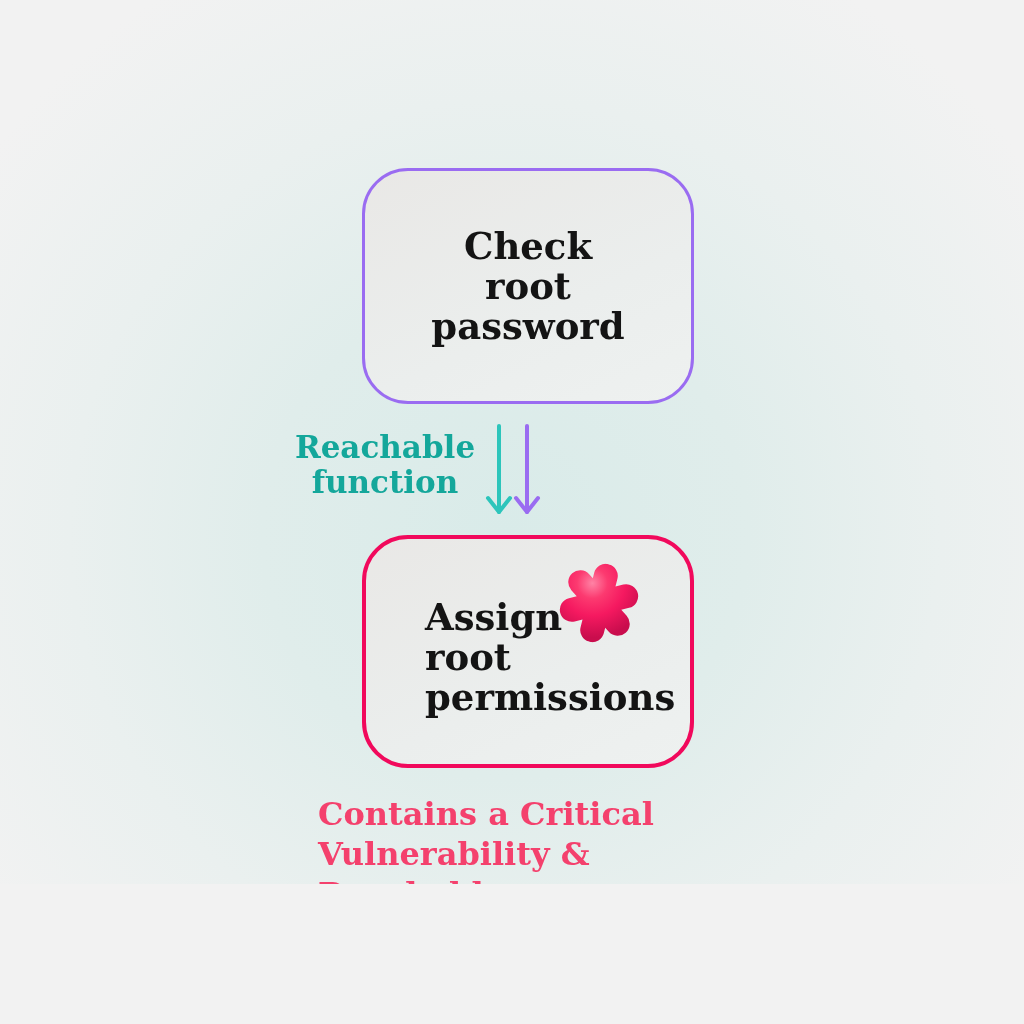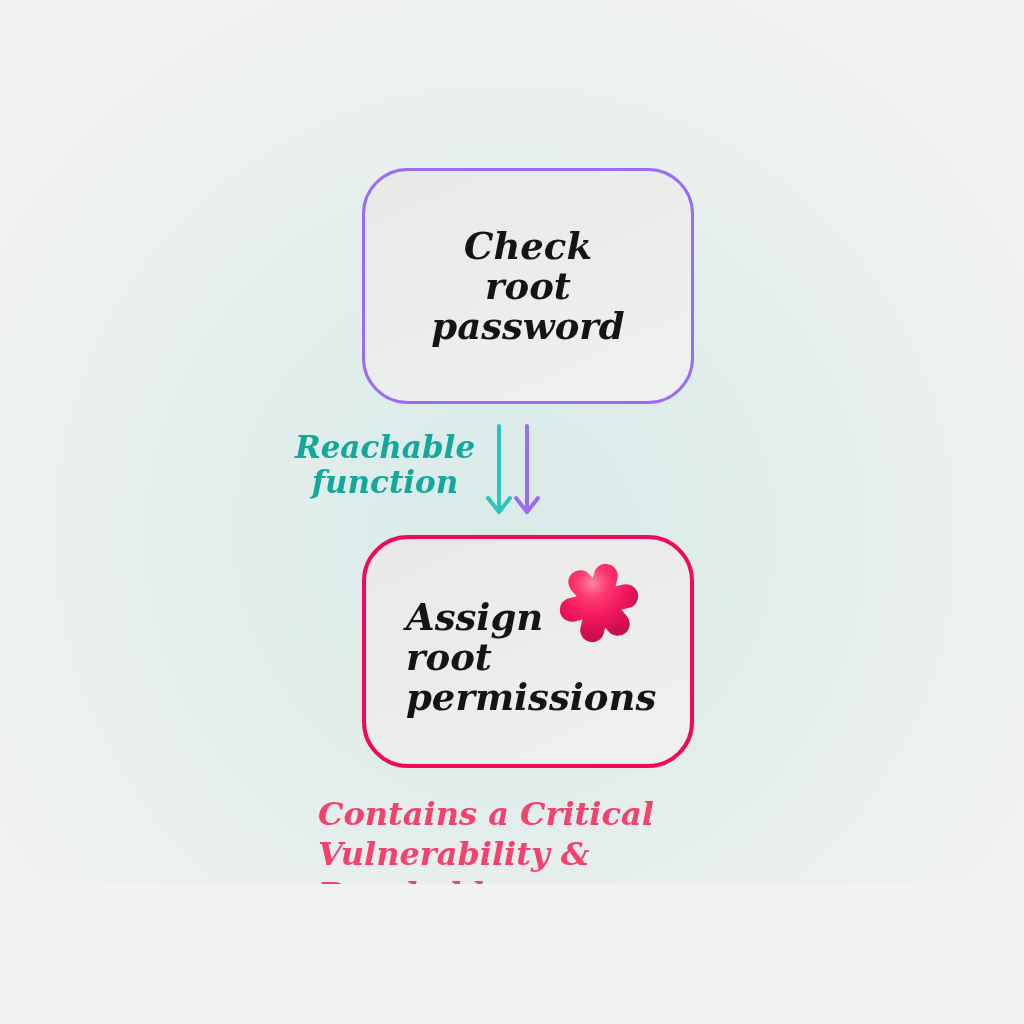--- a/index.html
+++ b/index.html
@@ -6,21 +6,20 @@
 
   .canvas {
     position: relative;
     width: 1024px;
     height: 884px;
     overflow: hidden;
     background: #f2f2f2;
     background-image: radial-gradient(circle 640px at 505px 535px,
       #d9ebe9 0%, #e0edeb 38%, #eaf0ef 68%, #f2f2f2 100%);
     font-family: "DejaVu Serif", "Liberation Serif", serif;
-    font-style: italic;
   }
 
   .node {
     position: absolute;
     left: 362px;
     width: 332px;
     box-sizing: border-box;
     border-radius: 46px;
     background: linear-gradient(155deg, #e9e8e6 0%, #ebeeed 60%, #eef1f0 100%);
     display: flex;
@@ -42,21 +41,21 @@
   .node-label {
     font-weight: bold;
     font-size: 37px;
     line-height: 40px;
     color: #141414;
     white-space: pre-line;
     text-align: center;
   }
   .node-assign .node-label {
     text-align: left;
-    padding-left: 40px;
+    padding-left: 59px;
     margin-top: 10px;
   }
 
   .edge-label {
     position: absolute;
     left: 275px;
     top: 430px;
     width: 220px;
     text-align: center;
     font-weight: bold;

